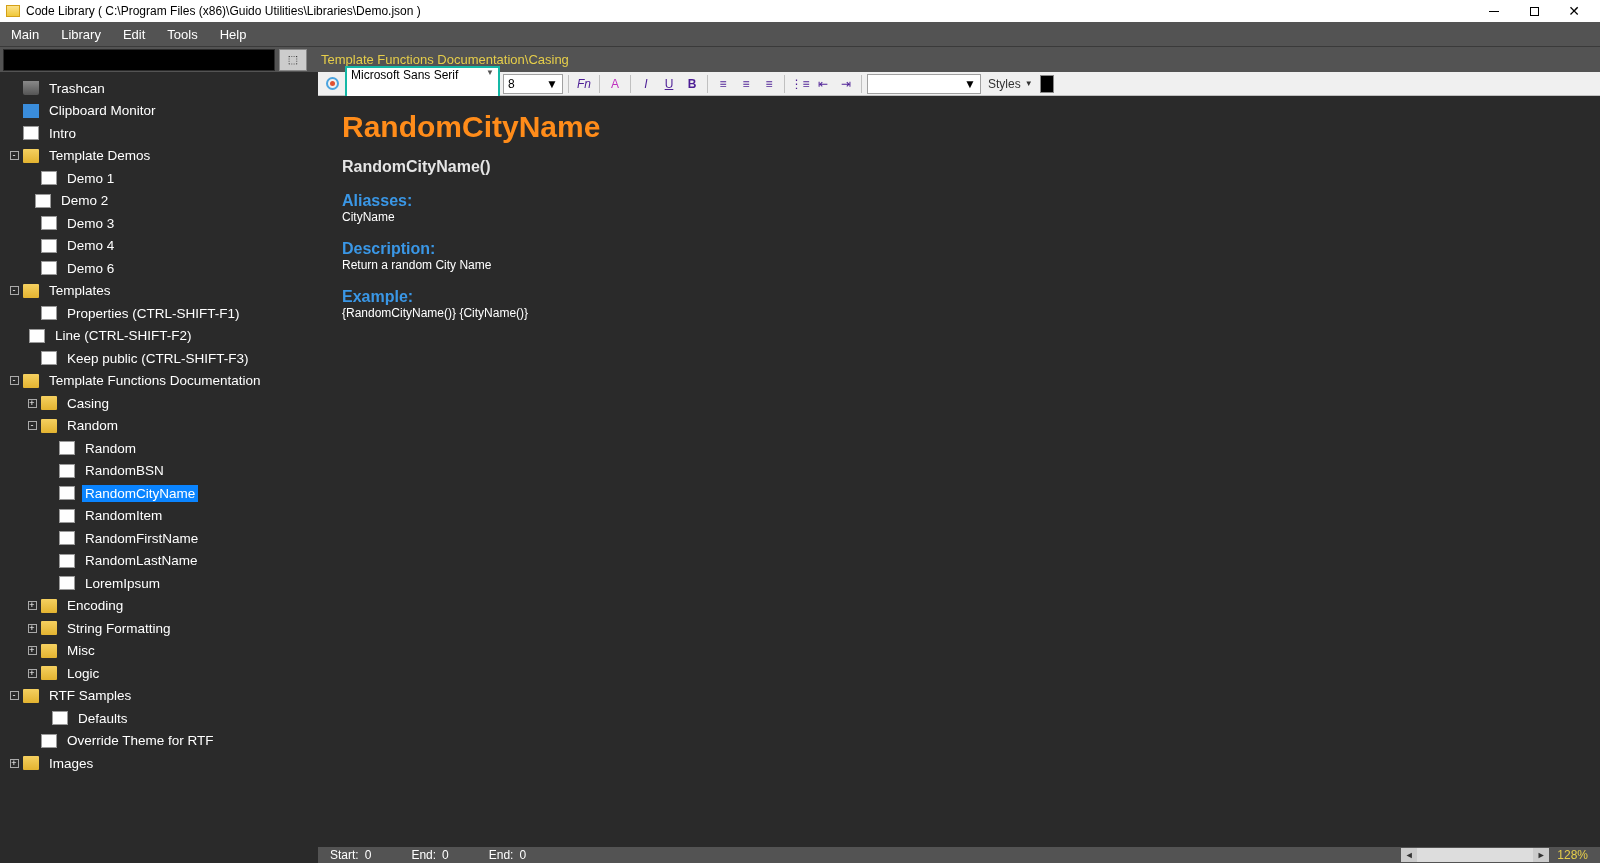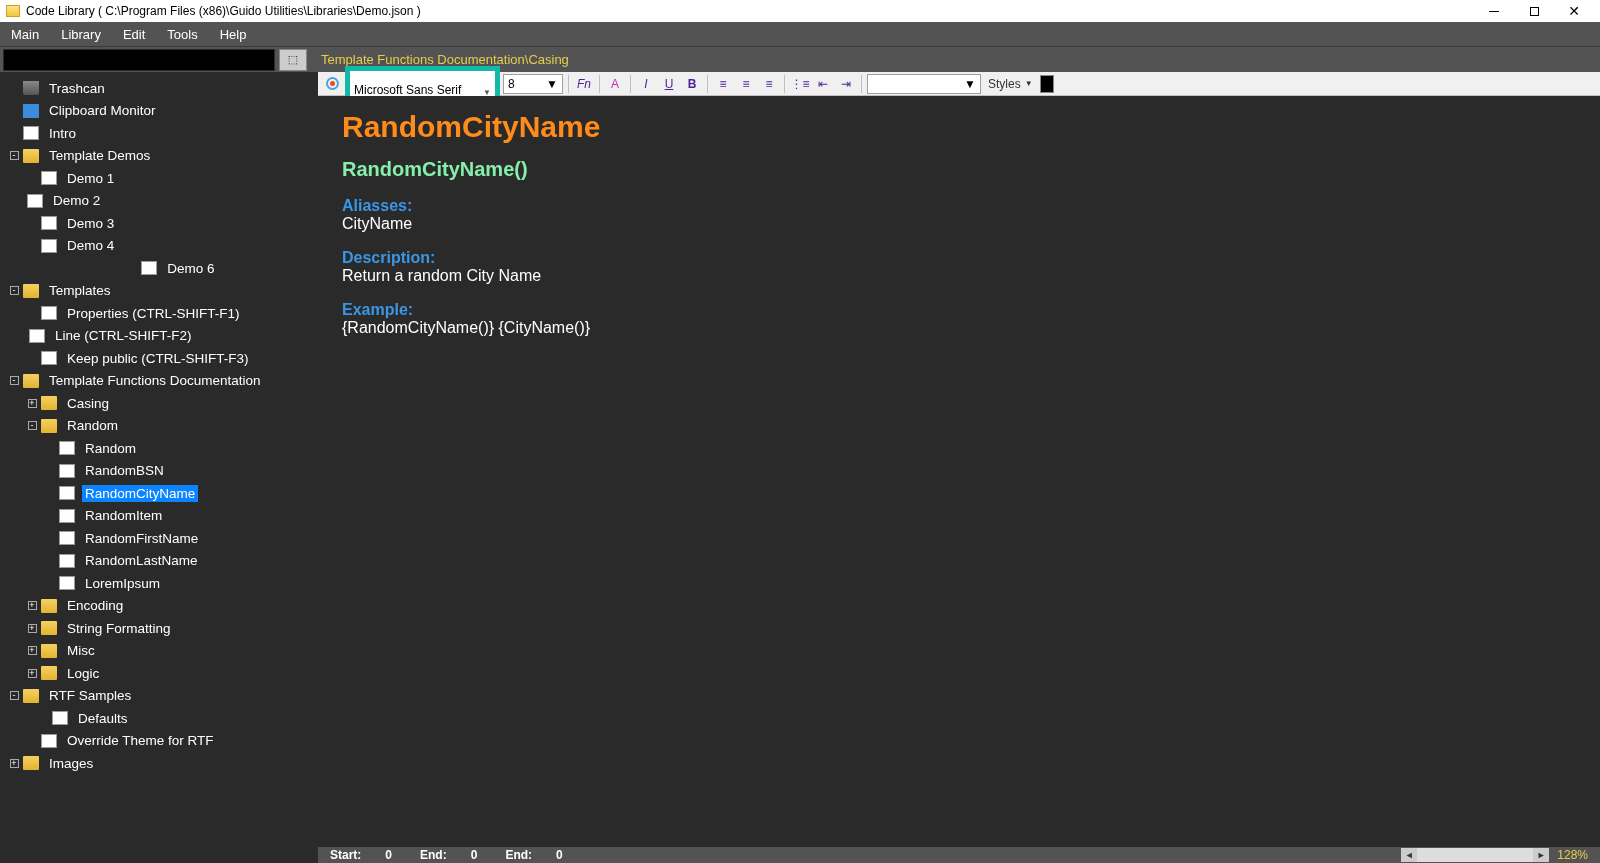--- a/index.html
+++ b/index.html
@@ -36,37 +36,37 @@
 .trash-ico { background:linear-gradient(#888,#555); width:12px; height:15px; border-radius:0 0 2px 2px; }
 .clip-ico { background:#3a8ddc; width:15px; height:14px; }
 .node .lbl { padding:1px 3px; }
 .node .lbl.selected { background:#0a84ff; color:#fff; }
 
 .editor-col { flex:1; display:flex; flex-direction:column; min-width:0; }
 
 .toolbar2 { height:24px; background:#f0f0f0; border-bottom:1px solid #c0c0c0; display:flex; align-items:center; padding:0 4px; gap:3px; font-size:12px; }
 .tb-btn { width:20px; height:20px; display:flex; align-items:center; justify-content:center; color:#4c1d95; border:1px solid transparent; }
 .tb-sep { width:1px; height:18px; background:#c0c0c0; margin:0 2px; }
-.font-sel { width:155px; height:36px; border:5px solid #14b8a6; background:#fff; font-size:12px; padding:0 4px; display:flex; align-items:flex-end; }
+.font-sel { width:155px; height:36px; border:2px solid #14b8a6; background:#fff; font-size:12px; padding:0 4px; display:flex; align-items:flex-start; }
 .font-sel .dd { margin-left:auto; font-size:8px; color:#555; }
 .size-sel { width:60px; height:20px; border:1px solid #a0a0a0; background:#fff; font-size:12px; padding:0 4px; display:flex; align-items:center; }
 .style-sel { width:114px; height:20px; border:1px solid #a0a0a0; background:#fff; font-size:12px; padding:0 4px; display:flex; align-items:center; }
 .styles-dd { font-size:12px; color:#333; padding:0 4px; display:flex; align-items:center; gap:4px; }
 .color-sw { width:14px; height:18px; background:#000; border:1px solid #888; }
 .circ-icon { width:13px; height:13px; border-radius:50%; border:2px solid #4aa3df; position:relative; }
 .circ-icon::after { content:''; position:absolute; inset:2px; border-radius:50%; background:#e05030; }
 
 .doc-area { flex:1; background:#2a2a2a; overflow:auto; padding:14px 24px; color:#fff; }
 .doc-area h1 { color:#ff8c1a; font-size:30px; font-weight:bold; margin-bottom:14px; }
-.doc-area h2 { color:#86efac; font-size:20px; font-weight:bold; margin-bottom:16px; }
+.doc-area h2 { color:#e5e5e5; font-size:16px; font-weight:bold; margin-bottom:16px; }
 .doc-area .lab { color:#3a97e6; font-size:16px; font-weight:bold; }
-.doc-area .val { color:#fff; font-size:16px; margin-bottom:16px; }
+.doc-area .val { color:#fff; font-size:12px; margin-bottom:16px; }
 
 .statusbar { height:16px; background:#535353; color:#fff; font-size:12px; display:flex; align-items:center; padding:0 12px; }
-.statusbar .sp { display:flex; gap:24px; margin-right:28px;font-weight:bold; }
+.statusbar .sp { display:flex; gap:6px; margin-right:40px; }
 .statusbar .filler { flex:1; }
 .statusbar .hscroll { width:148px; height:14px; background:#ddd; display:flex; align-items:center; }
 .statusbar .hscroll .arr { width:16px; height:14px; background:#ccc; display:flex; align-items:center; justify-content:center; font-size:9px; color:#333; }
 .statusbar .hscroll .track { flex:1; }
 .statusbar .zoom { margin-left:8px; color:#e6ce4a; }
 </style>
 </head>
 <body>
 
 <div class="titlebar">
@@ -121,36 +121,36 @@
             <span style="border:1px solid #aaa;width:9px;height:9px;display:flex;align-items:center;justify-content:center;font-size:9px;line-height:1;color:#fff;background:#2a2a2a">-</span>
           </span>
           <span class="ico folder-ico"></span>
           <span class="lbl">Template Demos</span>
         </div>
         <div class="node" style="padding-left: 26px;">
           <span class="exp"></span>
           <span class="ico file-ico"></span>
           <span class="lbl">Demo 1</span>
         </div>
-        <div class="node" style="padding-left: 12px;">
+        <div class="node" style="padding-left: 20px;">
           <span class="exp"></span>
           <span class="ico file-ico"></span>
           <span class="lbl">Demo 2</span>
         </div>
         <div class="node" style="padding-left: 26px;">
           <span class="exp"></span>
           <span class="ico file-ico"></span>
           <span class="lbl">Demo 3</span>
         </div>
         <div class="node" style="padding-left: 26px;">
           <span class="exp"></span>
           <span class="ico file-ico"></span>
           <span class="lbl">Demo 4</span>
         </div>
-        <div class="node" style="padding-left: 26px; justify-content: center;">
+        <div class="node" style="padding-left: 26px;">
           <span class="exp"></span>
           <span class="ico file-ico"></span>
           <span class="lbl">Demo 6</span>
         </div>
         <div class="node" style="padding-left: 8px;">
           <span class="exp">
             <span style="border:1px solid #aaa;width:9px;height:9px;display:flex;align-items:center;justify-content:center;font-size:9px;line-height:1;color:#fff;background:#2a2a2a">-</span>
           </span>
           <span class="ico folder-ico"></span>
           <span class="lbl">Templates</span>

